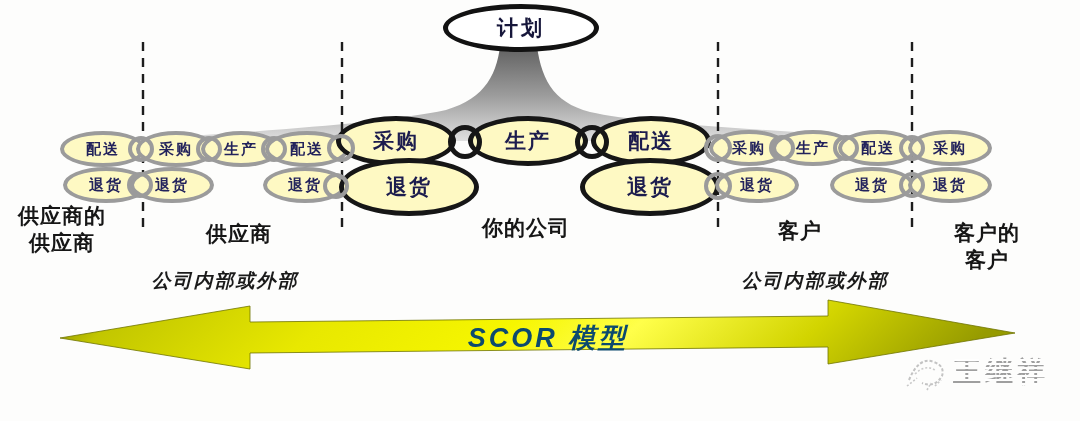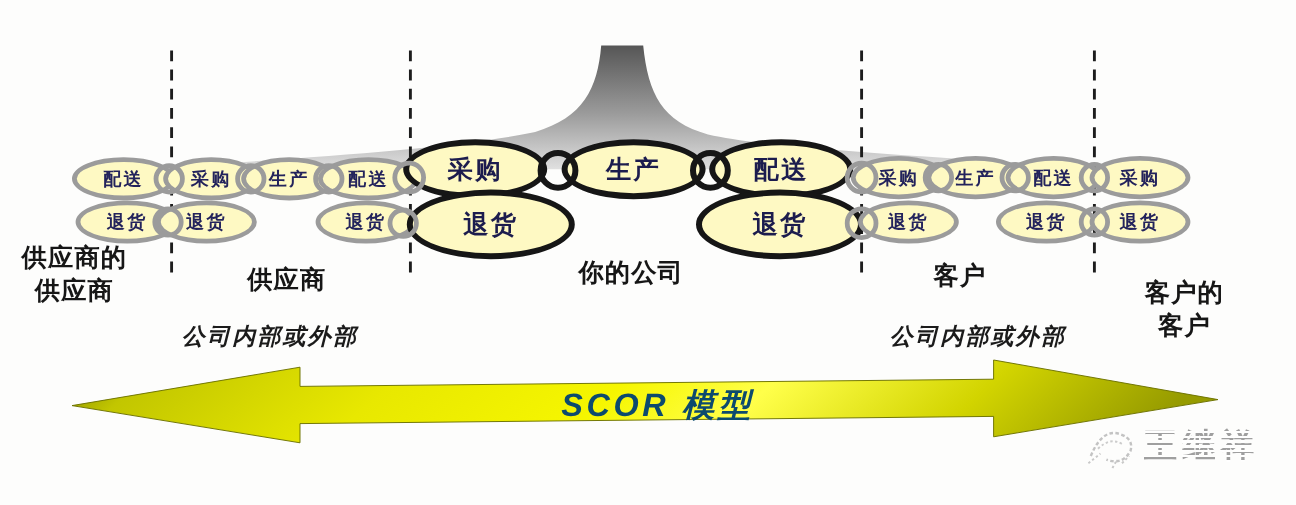--- a/index.html
+++ b/index.html
@@ -86,20 +86,23 @@
           <stop offset="0.3" stop-color="#e8e800"></stop>
           <stop offset="0.5" stop-color="#f6f600"></stop>
           <stop offset="0.63" stop-color="#ffff4a"></stop>
           <stop offset="0.82" stop-color="#d2d400"></stop>
           <stop offset="1" stop-color="#969b00"></stop>
         </linearGradient>
     </defs>
     <polygon points="60,338 250,306 250,322 828,316 828,300 1015,333 828,364 828,347 250,353 250,369" fill="url(#arrowGrad)" stroke="#6e7300" stroke-width="0.8"></polygon>
   </svg>
 
+  <div class="plan-ellipse">
+    <span>计划</span>
+  </div>
 
   <div id="ellipse-layer">
       <div class="ellipse gray" style="left: 60px; top: 131px; width: 86px; height: 36px;">
         <span>配送</span>
       </div>
       <div class="ellipse gray" style="left: 136px; top: 131px; width: 80px; height: 36px;">
         <span>采购</span>
       </div>
       <div class="ellipse gray" style="left: 201px; top: 131px; width: 80px; height: 36px;">
         <span>生产</span>
@@ -167,21 +170,21 @@
       <div class="connector gray" style="left: 704px; top: 172px; width: 28px; height: 28px;"></div>
       <div class="connector gray" style="left: 899px; top: 172px; width: 26px; height: 26px;"></div>
     </div>
 
   <div id="label-layer">
       <div class="zone-label" style="left: 62px; top: 202px;">供应商的
 供应商</div>
       <div class="zone-label" style="left: 239px; top: 220px;">供应商</div>
       <div class="zone-label" style="left: 526px; top: 214px;">你的公司</div>
       <div class="zone-label" style="left: 800px; top: 217px;">客户</div>
-      <div class="zone-label" style="left: 987px; top: 219px; margin-top: 12px;">客户的
+      <div class="zone-label" style="left: 987px; top: 219px;">客户的
 客户</div>
       <div class="scope-label" style="left: 225px; top: 268px;">公司内部或外部</div>
       <div class="scope-label" style="left: 815px; top: 268px;">公司内部或外部</div>
     </div>
 
   <div class="scor-label">SCOR 模型</div>
 
   <div class="watermark">
     <svg width="48" height="44" viewBox="0 0 48 44">
       <path d="M4 30 Q 14 6 29 12 Q 40 16 37 26 Q 30 38 17 33" fill="none" stroke="#c3c3c3" stroke-width="2" stroke-dasharray="3 2"></path>

